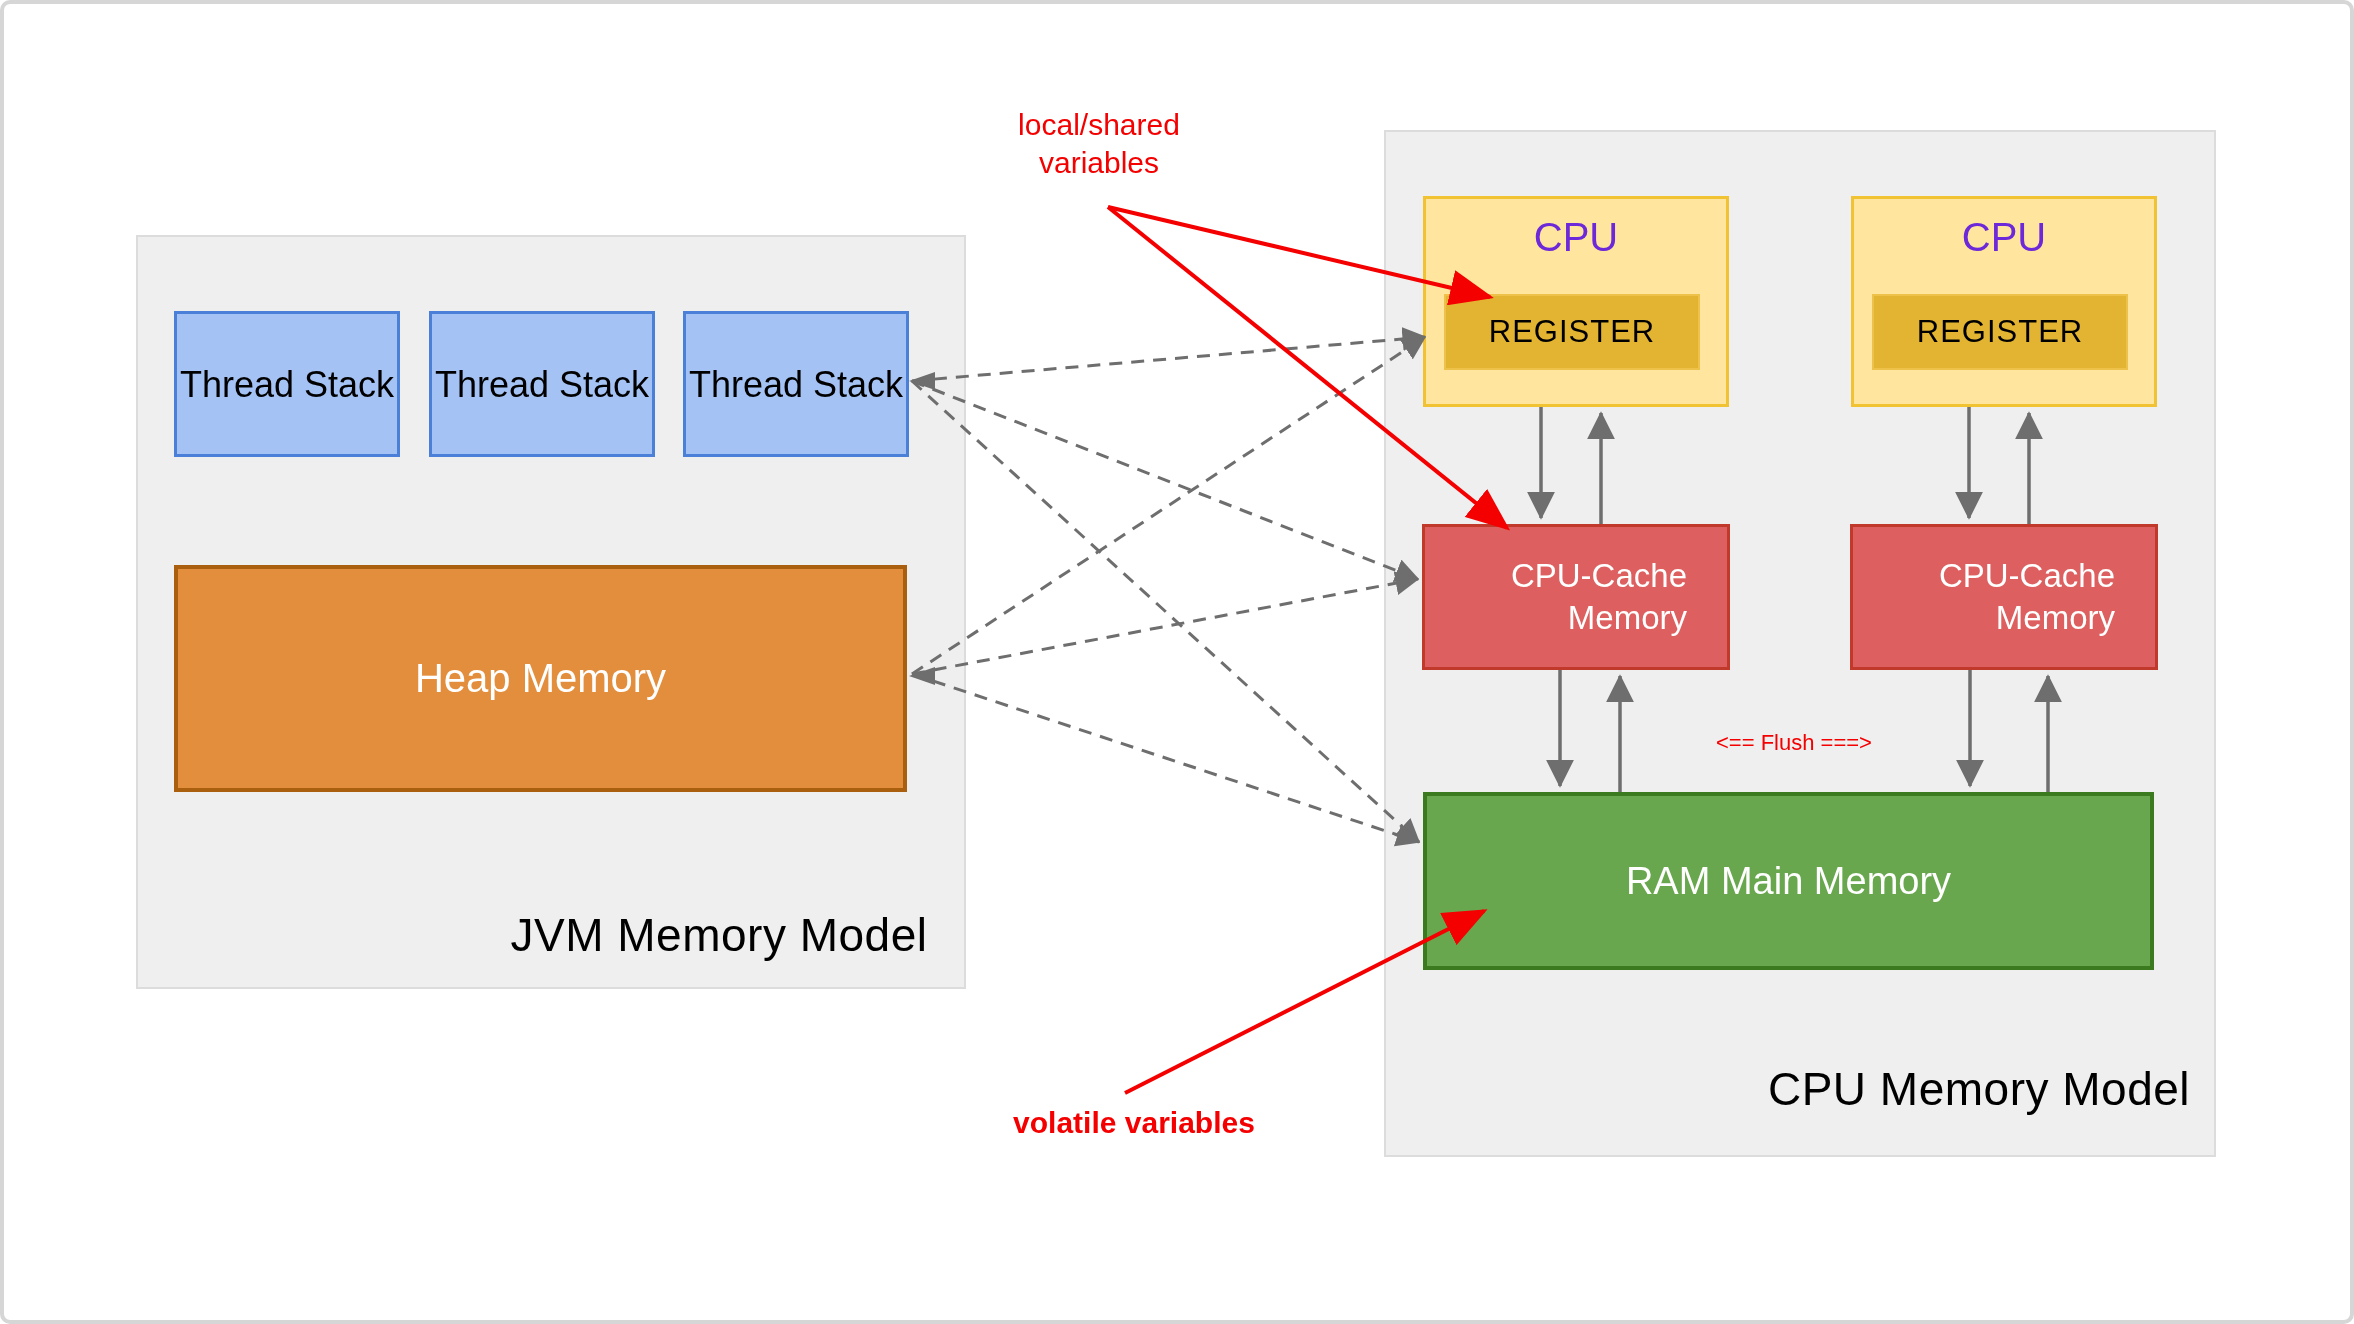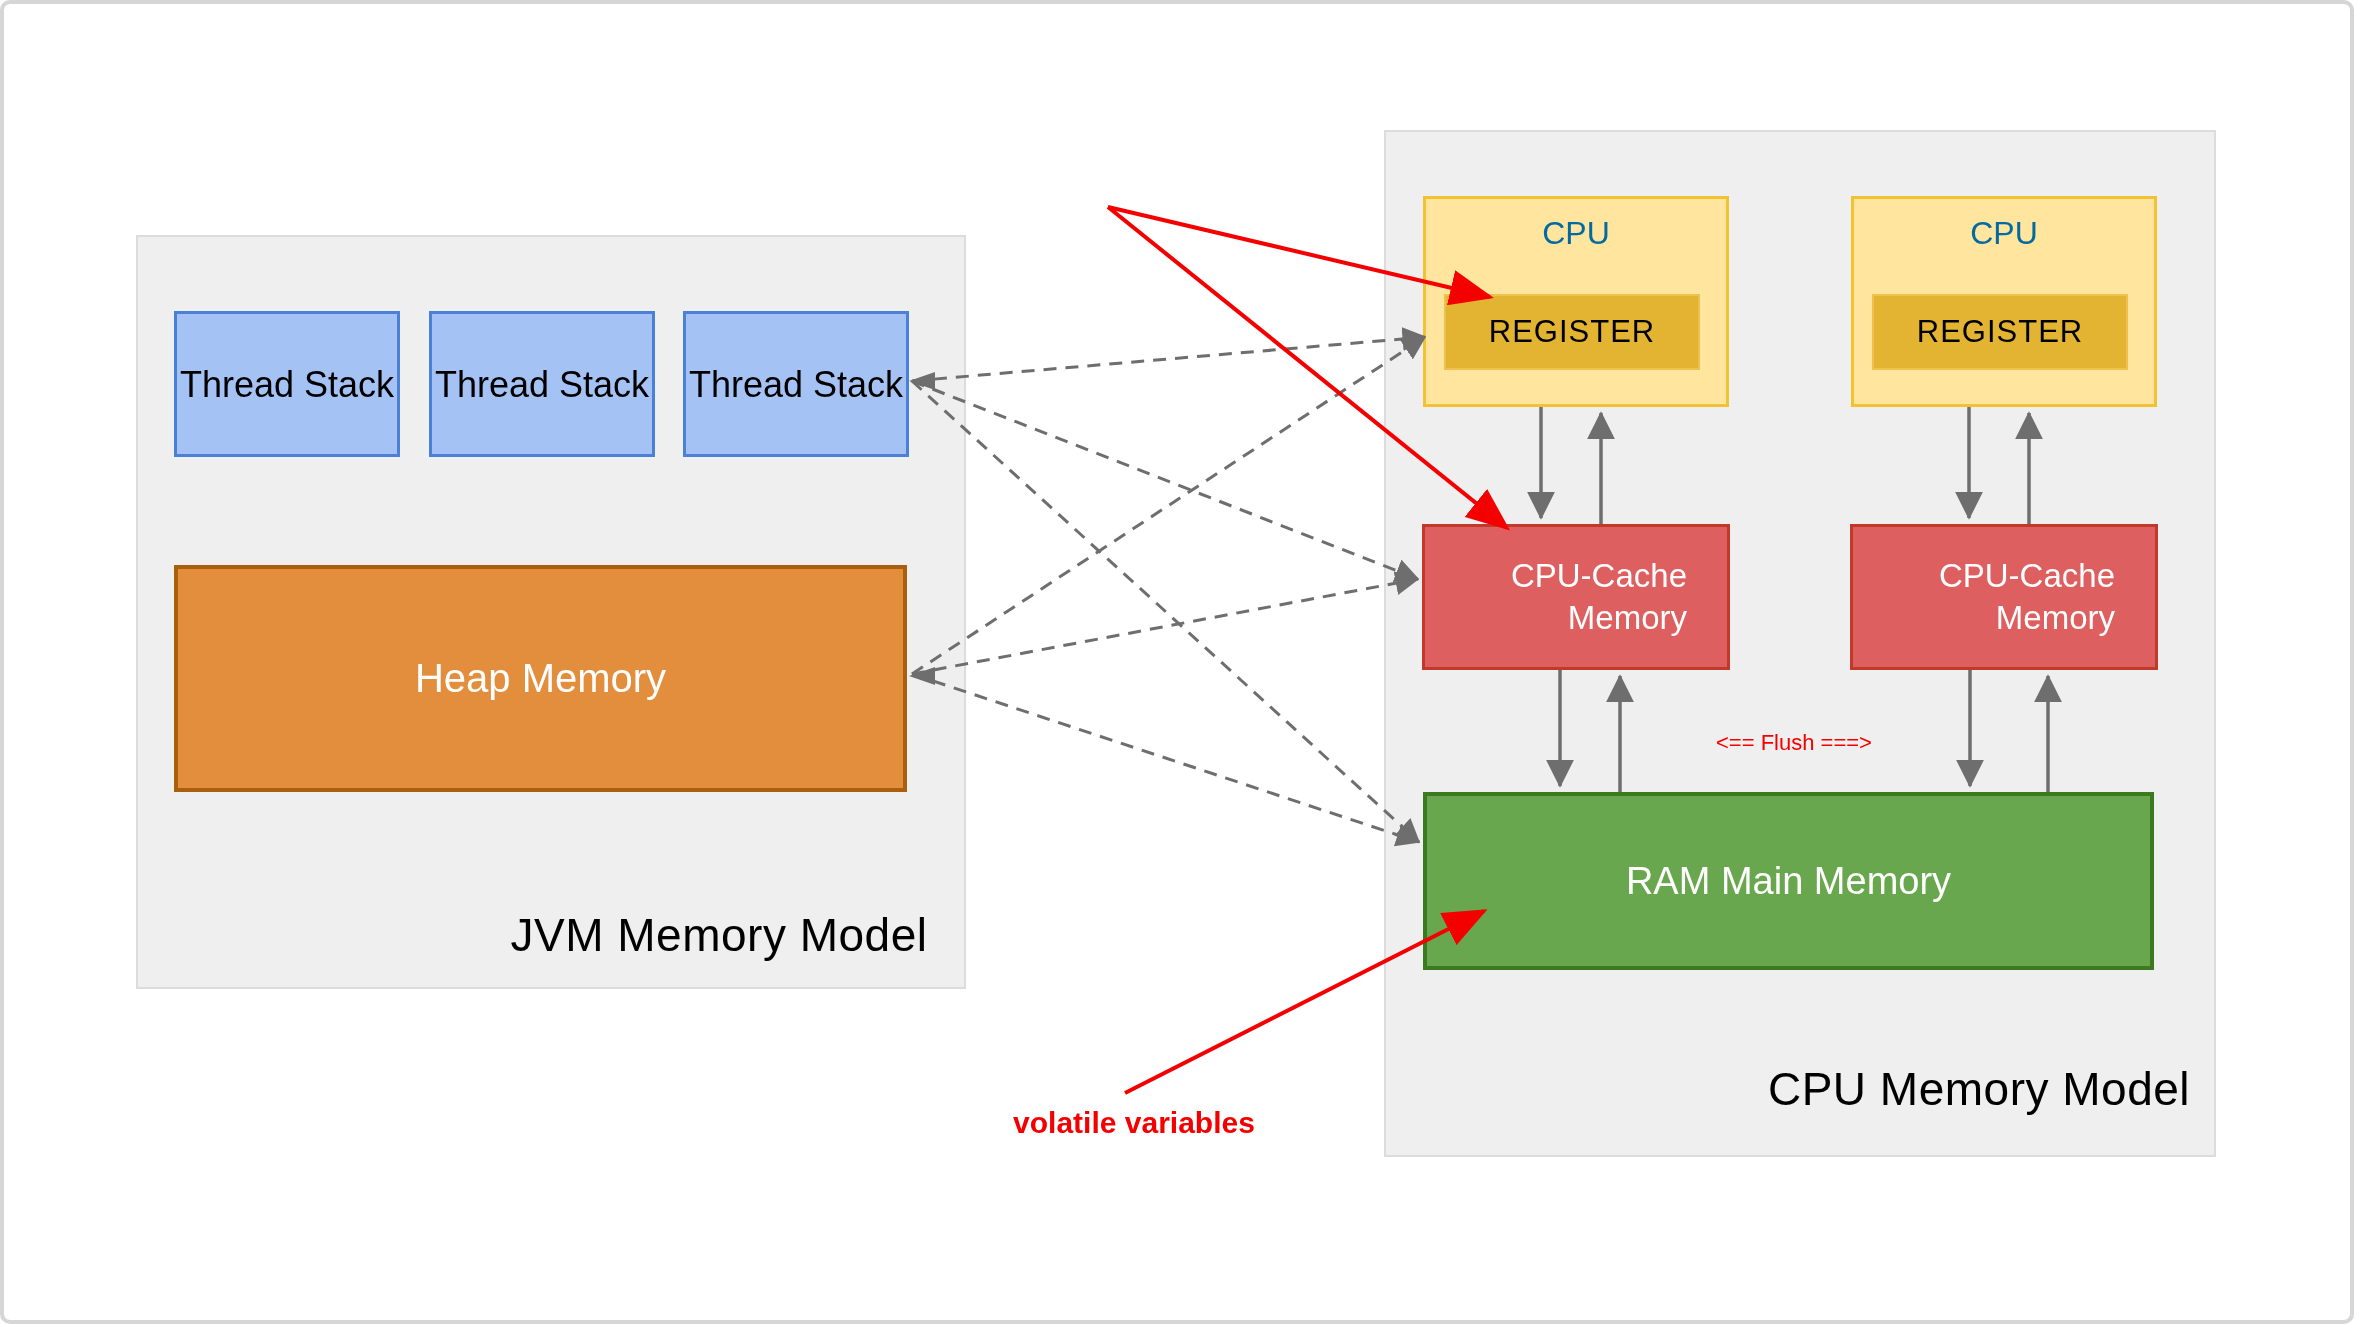--- a/index.html
+++ b/index.html
@@ -8,21 +8,21 @@
         border-radius:10px;box-sizing:border-box;}
   .abs{position:absolute;box-sizing:border-box;}
   .panel{background:var(--panel_fill,#efefef);border:2px solid var(--panel_border,#dcdcdc);}
   .caption{color:#000;font-size:46px;letter-spacing:0.5px;display:flex;align-items:center;justify-content:center;}
   .box{display:flex;align-items:center;justify-content:center;text-align:right;}
   .thread{background:var(--thread_fill,#a4c2f4);border:3px solid var(--thread_border,#4a80d8);
           color:#000;font-size:36px;line-height:47px;}
   .heap{background:var(--heap_fill,#e28e3c);border:4px solid var(--heap_border,#aa5f0e);
         color:#fff;font-size:40px;}
   .cpu{background:var(--cpu_fill,#ffe59d);border:3px solid var(--cpu_border,#f1c232);}
-  .cpu-label{position:absolute;top:16px;left:0;right:0;text-align:center;color:#0369a1;font-size:32px;}
+  .cpu-label{position:absolute;top:16px;left:0;right:0;text-align:center;color:#6d28d9;font-size:40px;}
   .register{background:var(--register_fill,#e3b431);border:2px solid var(--register_border,#eec14b);
             color:#000;font-size:31px;letter-spacing:1px;}
   .cache{background:var(--cache_fill,#dd5f5f);border:3px solid var(--cache_border,#c0392b);
          color:#fff;font-size:33px;line-height:42px;padding:0 40px;}
   .ram{background:var(--ram_fill,#69a74e);border:4px solid var(--ram_border,#3c7a1f);
        color:#fff;font-size:38px;}
   .red-note{color:var(--arrow_red,#f40000);font-size:30px;line-height:38px;text-align:center;}
   .flush{color:var(--arrow_red,#f40000);font-size:22px;text-align:center;}
   svg.overlay{position:absolute;inset:0;pointer-events:none;}
   .dash{stroke:var(--arrow_gray,#6e6e6e);stroke-width:3;stroke-dasharray:13 9;fill:none;}
@@ -77,20 +77,21 @@
   </div>
 
   <div class="abs flush" style="left:1640px;top:726px;width:300px;">&lt;== Flush ===&gt;</div>
 
   <div class="abs box ram" style="left:1419px;top:788px;width:731px;height:178px;">
     <span>RAM Main Memory</span>
   </div>
 
   <div class="abs caption" style="left:1695px;top:1057px;width:560px;height:56px;">CPU Memory Model</div>
 
+  <div class="abs red-note" style="left:985px;top:102px;width:220px;">local/shared variables</div>
   <div class="abs red-note" style="left:985px;top:1100px;width:290px;font-weight:bold;">volatile variables</div>
 
   <svg class="overlay" width="2354" height="1324" viewBox="0 0 2354 1324">
     <defs>
       <marker id="mg" markerWidth="8" markerHeight="8" refX="7.5" refY="4" orient="auto">
         <path d="M0,0 L8,4 L0,8 z" class="grayhead"></path>
       </marker>
       <marker id="mr" markerWidth="11" markerHeight="9" refX="10" refY="4.5" orient="auto">
         <path d="M0,0 L11,4.5 L0,9 z" fill="#f40000"></path>
       </marker>

